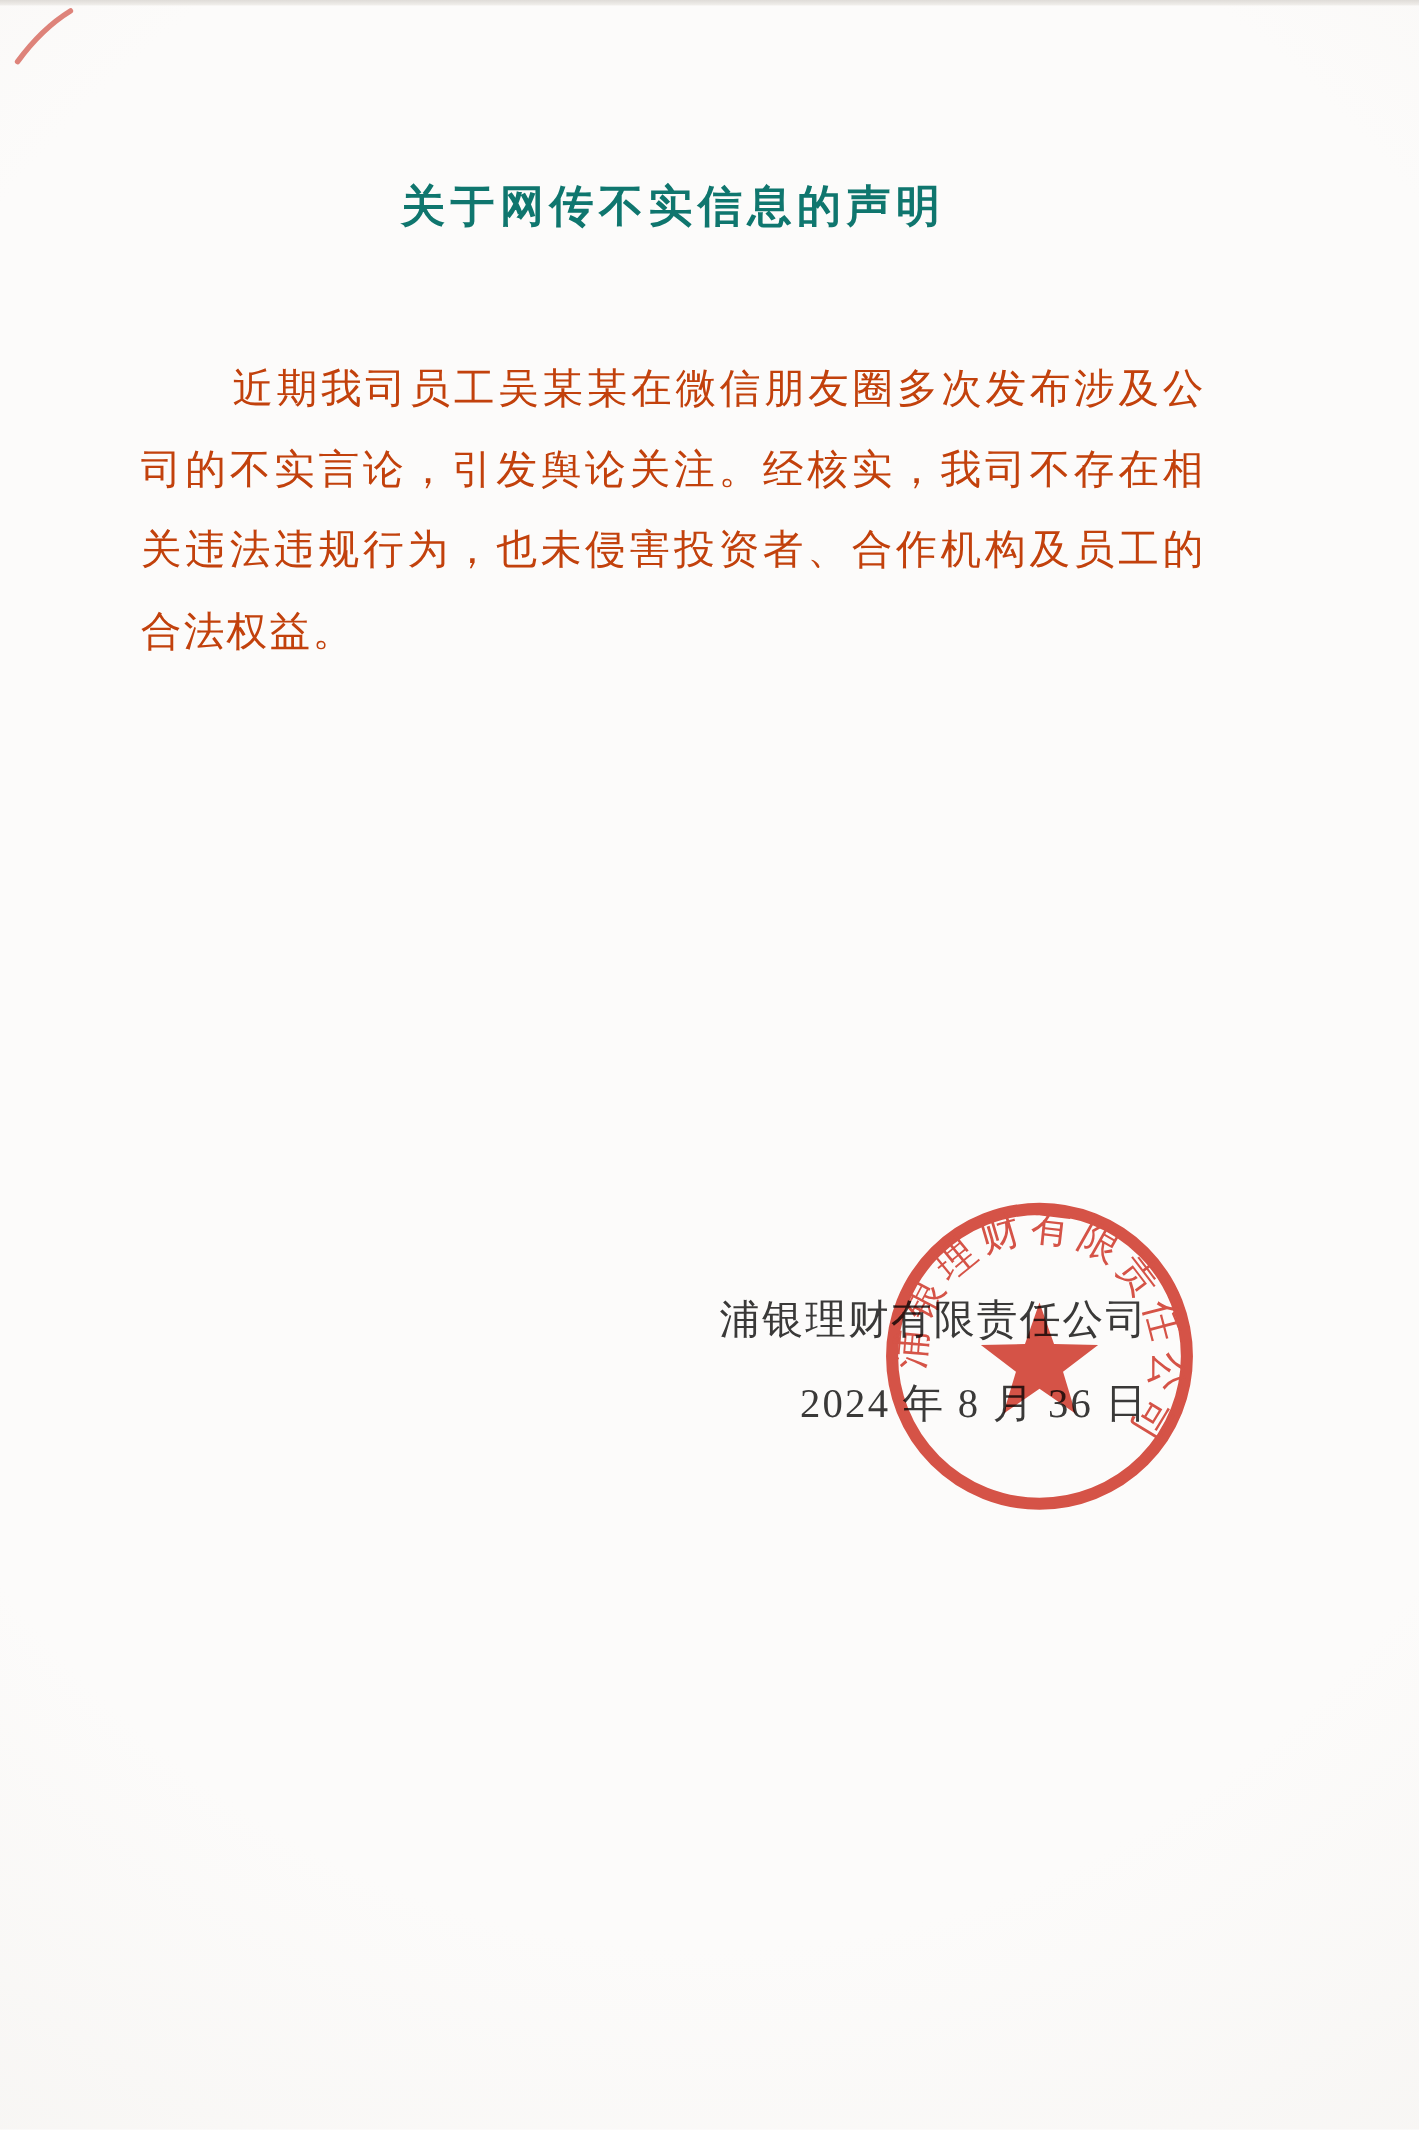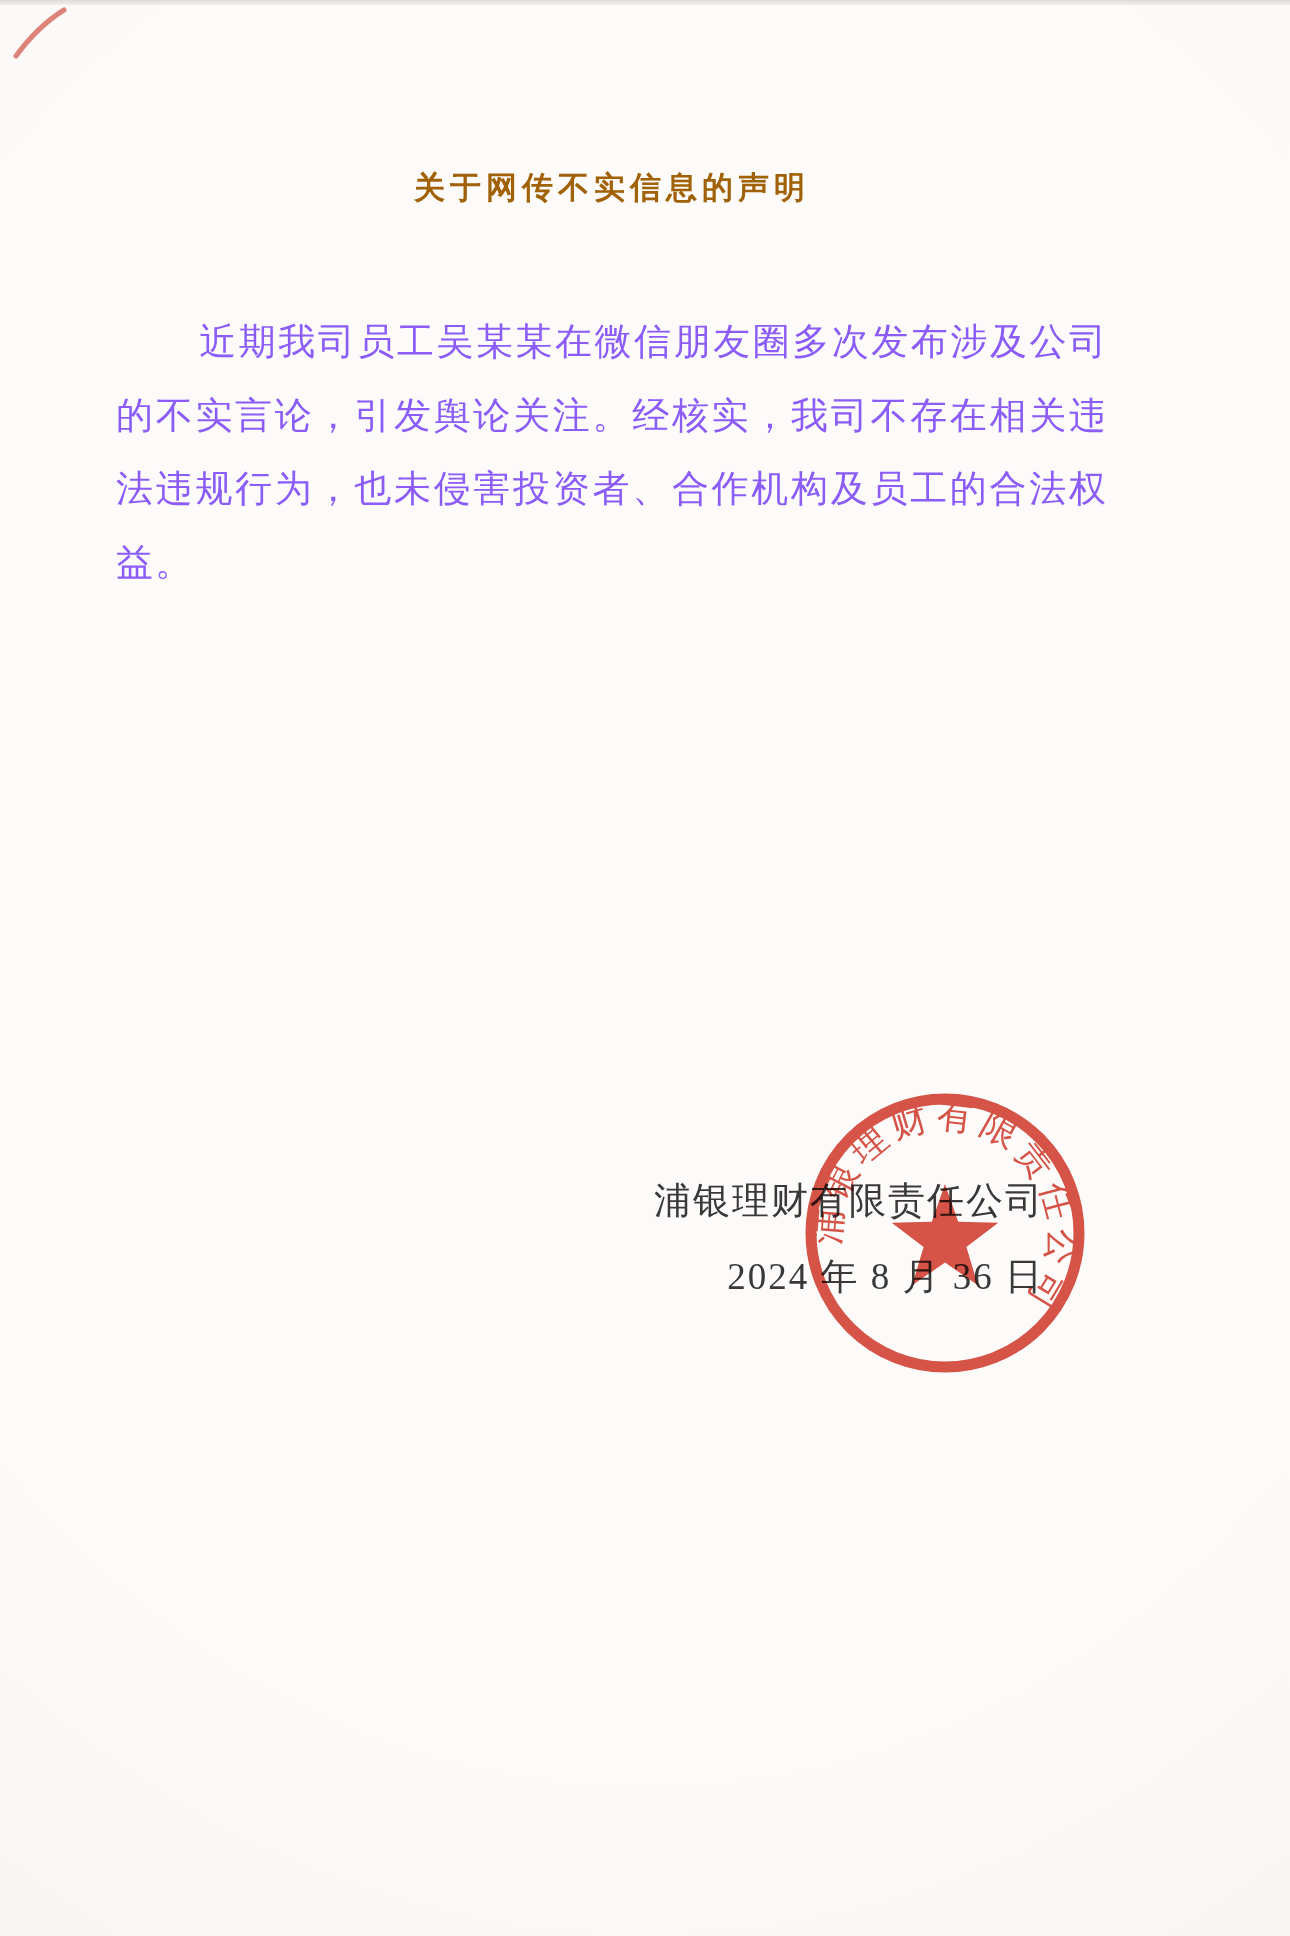--- a/index.html
+++ b/index.html
@@ -16,31 +16,31 @@
     opacity:.8;
   }
   .corner-mark{
     position:absolute;left:6px;top:4px;width:70px;height:62px;
     opacity:.65;
   }
   .doc-title{
     position:absolute;left:112px;top:160px;width:1000px;
     margin:0;text-align:center;
     font-family:"Liberation Sans","DejaVu Sans",sans-serif;
-    font-weight:700;font-size:31px;line-height:56px;
-    letter-spacing:5px;color:#a16207;
+    font-weight:700;font-size:40px;line-height:56px;
+    letter-spacing:5px;color:#0f766e;
   }
   .doc-body{
     position:absolute;left:112px;top:301px;width:1000px;
   }
   .doc-body p{
-    margin:4px;
+    margin:16px;
     font-size:37px;line-height:73.5px;letter-spacing:2px;
     text-align:justify;text-justify:inter-character;text-align-last:left;
-    text-indent:2.25em;color:#8b5cf6;
+    text-indent:2.25em;color:#c2410c;
   }
   .signature{
     position:absolute;left:112px;top:1163px;width:932px;
     text-align:right;font-size:37px;line-height:76px;
     letter-spacing:2px;color:#3a3938;
   }
   .signature .sig-line{white-space:nowrap;}
   .company-seal{
     position:absolute;left:795px;top:1083px;width:300px;height:300px;
     mix-blend-mode:multiply;opacity:.87;

